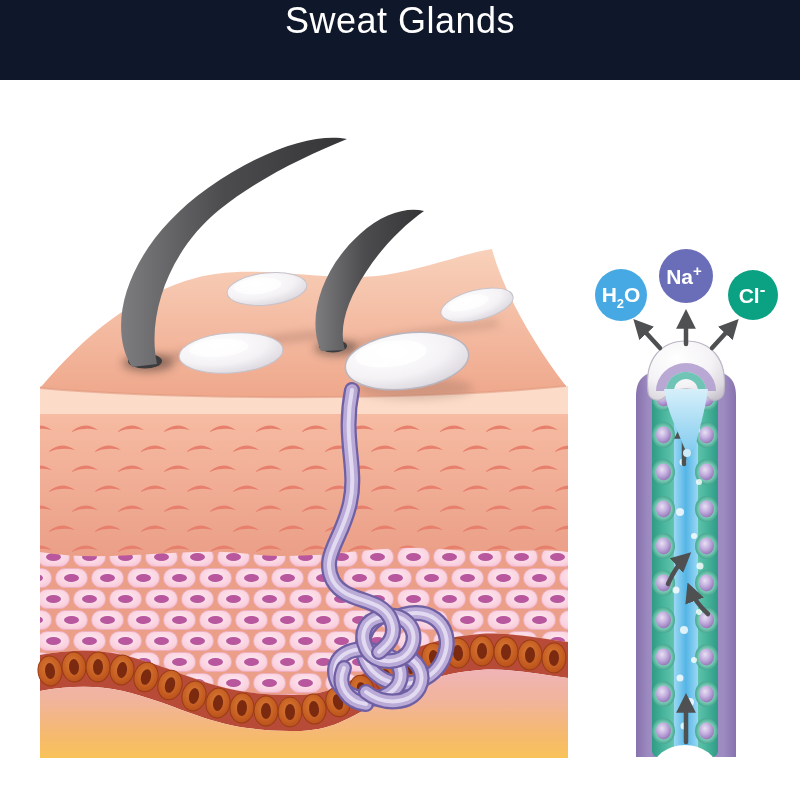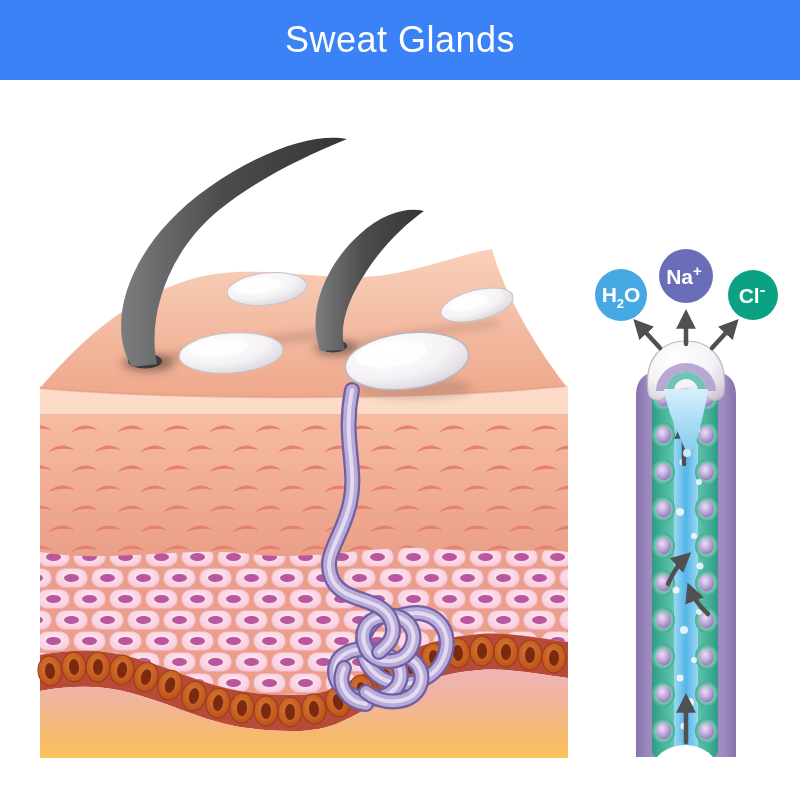--- a/index.html
+++ b/index.html
@@ -1,19 +1,19 @@
 <!DOCTYPE html>
 <html><head>
 <meta charset="utf-8">
 <style>
   html,body{margin:0;padding:0;background:#ffffff;}
   .frame{width:800px;height:800px;position:relative;background:#ffffff;overflow:hidden;
          font-family:"Liberation Sans",sans-serif;}
-  .titlebar{position:absolute;left:0;top:0;width:800px;height:80px;background:#3b82f6;
-            display:flex;align-items:center;justify-content:center;}
+  .titlebar{position:absolute;left:0;top:0;width:800px;height:80px;background:#0f172a;
+            display:flex;align-items:flex-start;justify-content:center;}
   .titlebar .title{color:#ffffff;font-size:36px;letter-spacing:.5px;font-weight:400;}
   svg{position:absolute;left:0;top:80px;display:block;}
   .tube-dark{stroke:#6f5fa3;stroke-width:16;fill:none;stroke-linecap:round;}
   .tube-mid{stroke:#b9aad7;stroke-width:11.5;fill:none;stroke-linecap:round;}
   .tube-light{stroke:#e6dff4;stroke-width:4;fill:none;stroke-linecap:round;opacity:.9;}
   .arrow{stroke:#4f5052;stroke-width:4.5;fill:none;stroke-linecap:round;}
   .ion-label{fill:#ffffff;font-weight:bold;font-size:21px;font-family:"Liberation Sans",sans-serif;}
 </style>
 </head>
 <body>

